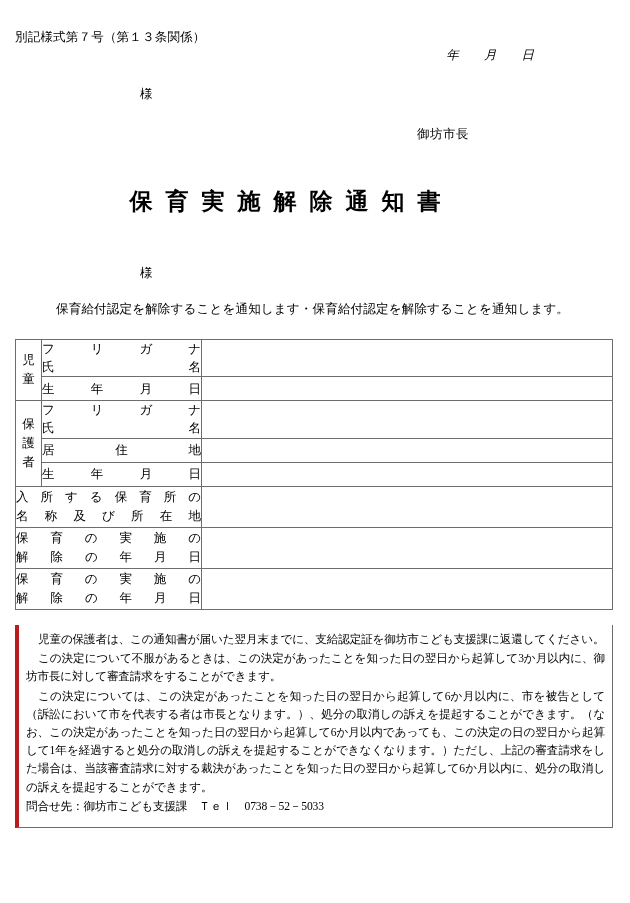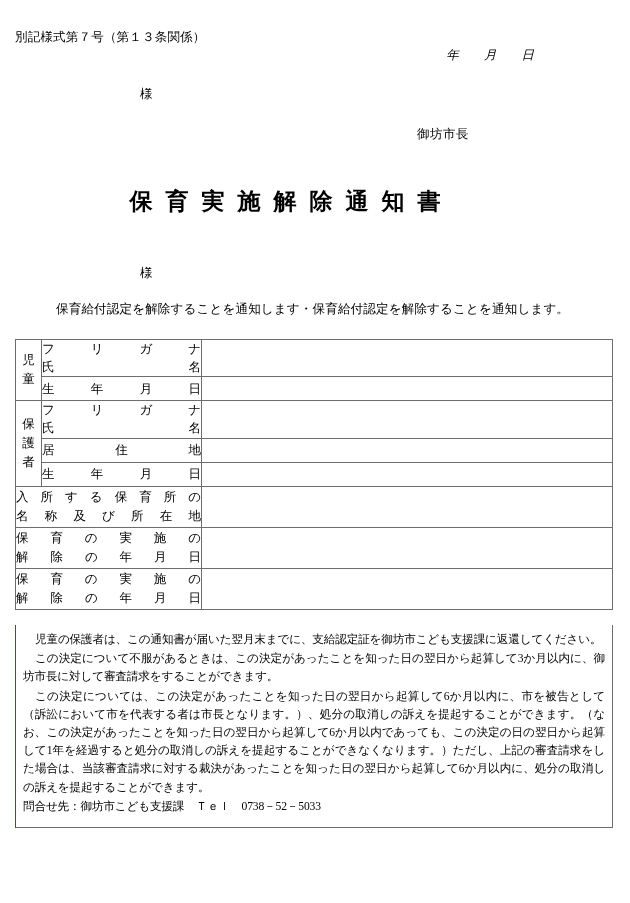--- a/index.html
+++ b/index.html
@@ -130,21 +130,21 @@
   .two-line { height: 40px; }
   .value-cell { background: #ffffff; }
 
   
   .notes {
     position: absolute;
     left: 15px;
     top: 625px;
     width: 598px;
     box-sizing: border-box;
-    border-left: 1px solid #b91c1c;
+    border-left: 4px solid #b91c1c;
     border-right: 1px solid #6d6d6d;
     border-bottom: 1px solid #6d6d6d;
     padding: 6px 7px 10px 7px;
   }
   .notes p {
     margin: 0 0 1px 0;
     font-size: 11.6px;
     line-height: 1.57;
     letter-spacing: -0.15px;
     text-align: justify;

